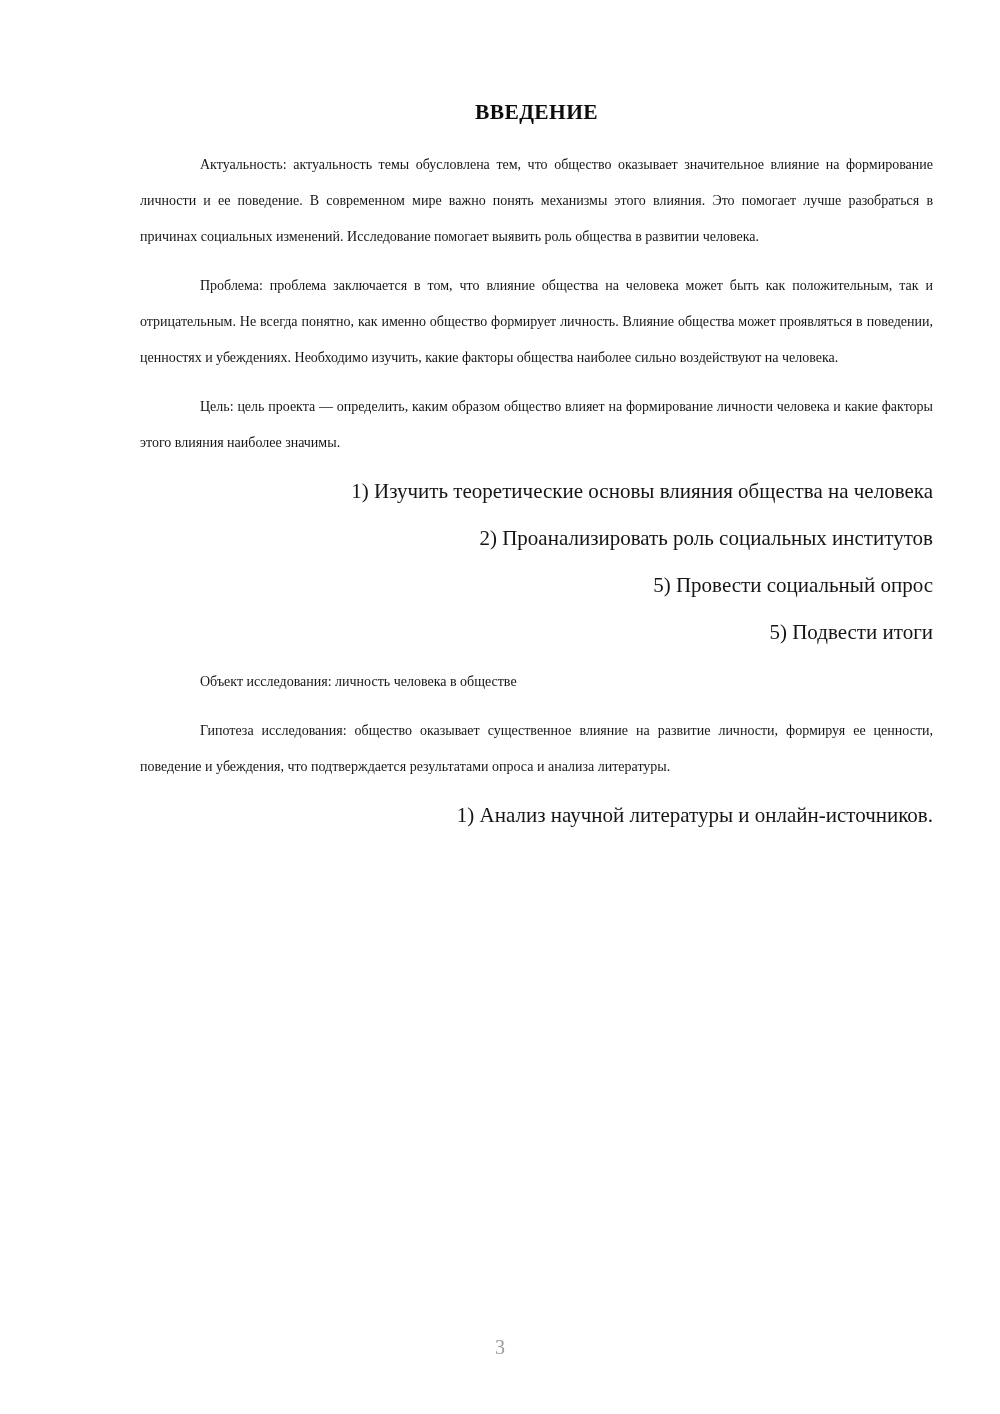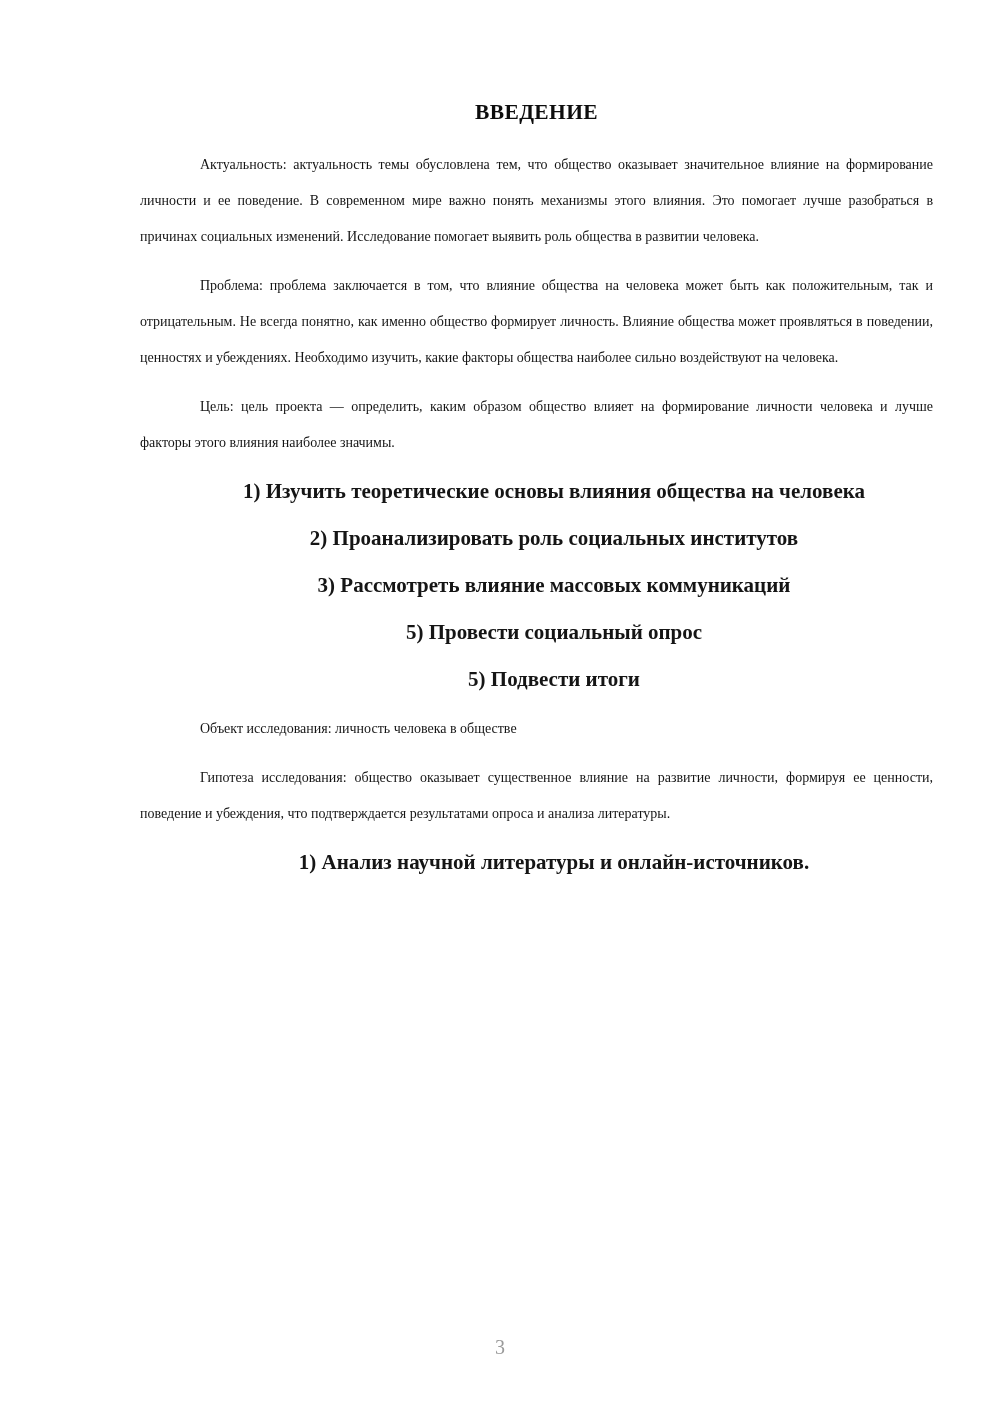--- a/index.html
+++ b/index.html
@@ -69,27 +69,26 @@
 
   .list {
     list-style: none;
     margin: 0;
     padding: 0;
   }
 
   .list-item {
     font-size: 21px;
     line-height: 36px;
-    text-align: center;
+    text-align: right;
     margin: 0;
     padding-left: 35px;
     margin-top: 11px;
     color: #151515;
     white-space: nowrap;
-    font-weight: bold;
   }
 
   .list.methods .list-item {
     margin-top: 11px;
   }
 
   .list-block {
     margin-top: 12px;
   }
 
@@ -111,27 +110,26 @@
 <div class="page">
 
   <div class="content">
 
     <h1 class="doc-title">ВВЕДЕНИЕ</h1>
 
     <p class="para first">Актуальность: актуальность темы обусловлена тем, что общество оказывает значительное влияние на формирование личности и ее поведение. В современном мире важно понять механизмы этого влияния. Это помогает лучше разобраться в причинах социальных изменений. Исследование помогает выявить роль общества в развитии человека.</p>
 
     <p class="para">Проблема: проблема заключается в том, что влияние общества на человека может быть как положительным, так и отрицательным. Не всегда понятно, как именно общество формирует личность. Влияние общества может проявляться в поведении, ценностях и убеждениях. Необходимо изучить, какие факторы общества наиболее сильно воздействуют на человека.</p>
 
-    <p class="para">Цель: цель проекта — определить, каким образом общество влияет на формирование личности человека и лучше факторы этого влияния наиболее значимы.</p>
+    <p class="para">Цель: цель проекта — определить, каким образом общество влияет на формирование личности человека и какие факторы этого влияния наиболее значимы.</p>
 
 
     <ul class="list tasks list-block">
       <li class="list-item">1) Изучить теоретические основы влияния общества на человека</li>
       <li class="list-item">2) Проанализировать роль социальных институтов</li>
-      <li class="list-item">3) Рассмотреть влияние массовых коммуникаций</li>
       <li class="list-item">5) Провести социальный опрос</li>
       <li class="list-item">5) Подвести итоги</li>
     </ul>
 
     <p class="para" style="margin-top:14px;">Объект исследования: личность человека в обществе</p>
 
 
     <p class="para">Гипотеза исследования: общество оказывает существенное влияние на развитие личности, формируя ее ценности, поведение и убеждения, что подтверждается результатами опроса и анализа литературы.</p>
 
 

